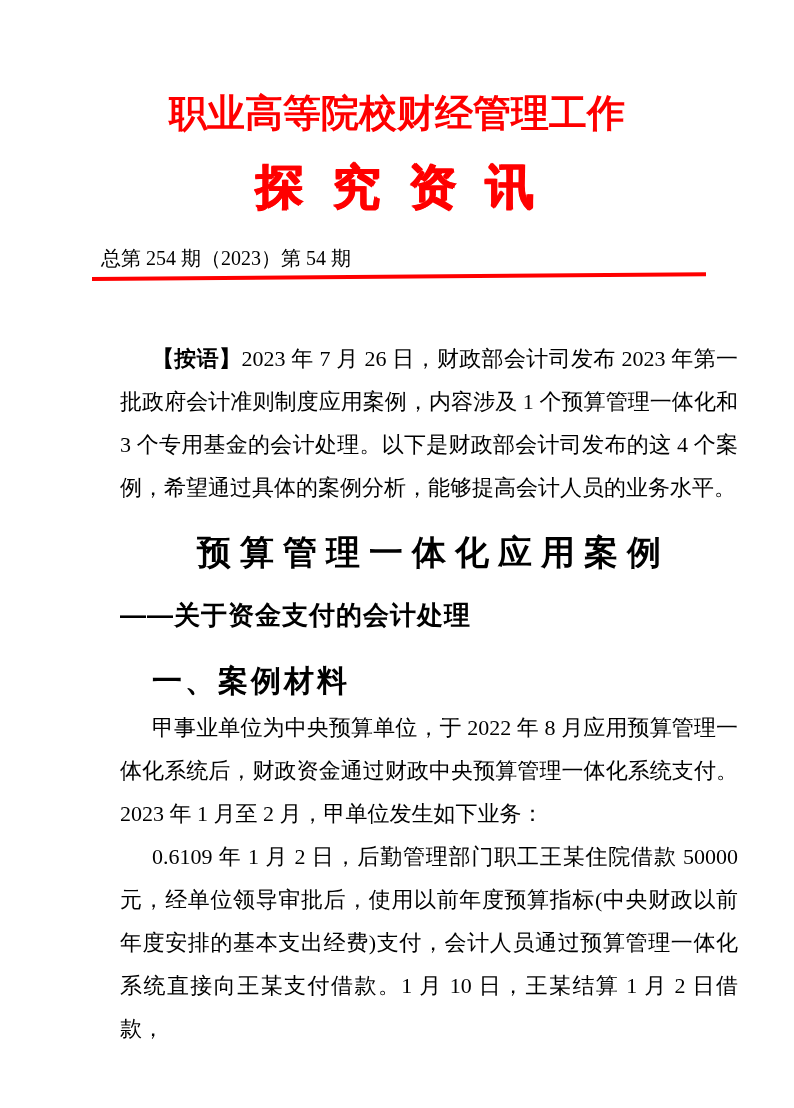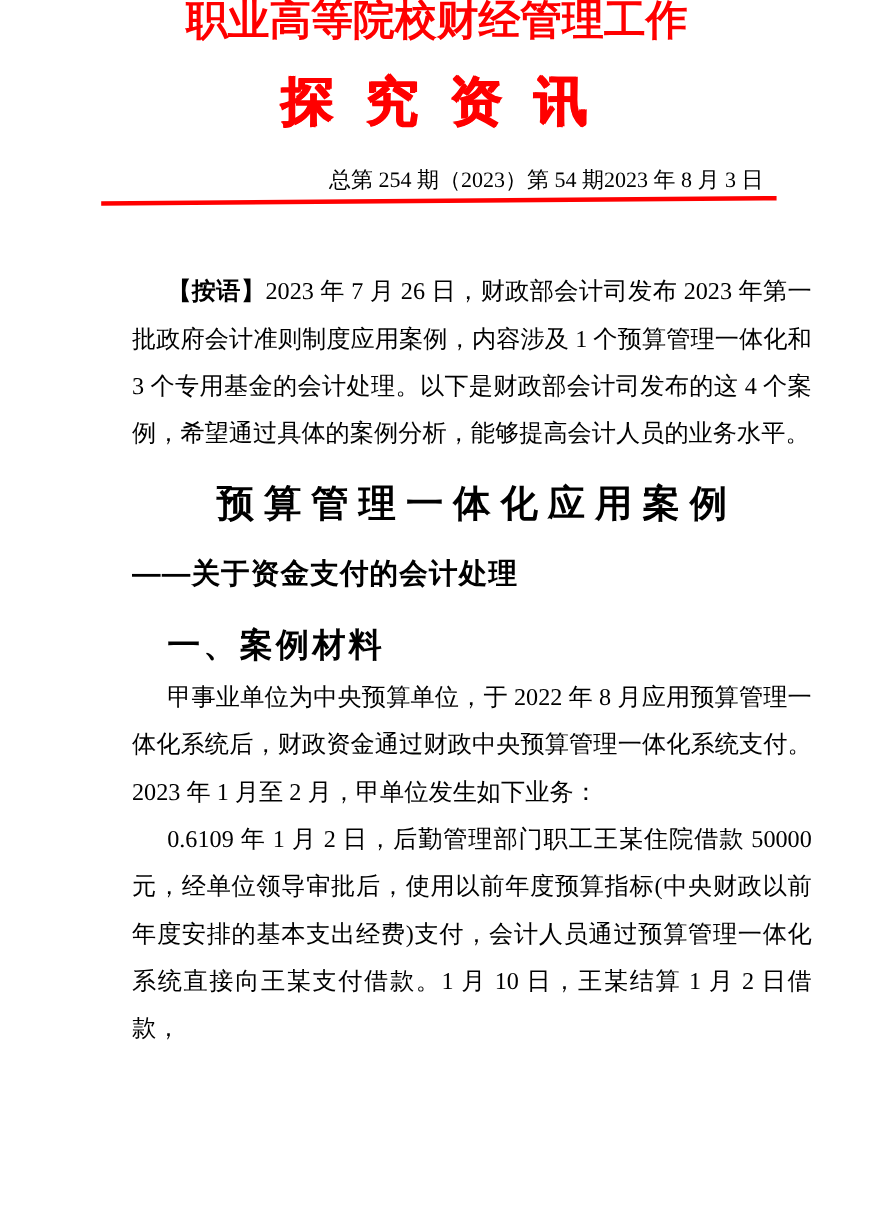--- a/index.html
+++ b/index.html
@@ -12,20 +12,21 @@
     width: 794px;
     height: 1108px;
     margin: 0 auto;
     background: var(--page-bg, #ffffff);
     color: var(--text, #000000);
     font-family: "Liberation Serif", "DejaVu Serif", serif;
     overflow: hidden;
   }
   
   .masthead {
+    padding-top: 94px;
     text-align: center;
   }
   .supertitle {
     color: var(--accent, #ff0000);
     font-weight: bold;
     font-size: 38px;
     line-height: 1;
     letter-spacing: 0px;
     font-family: "Liberation Serif", "DejaVu Serif", serif;
   }
@@ -36,21 +37,21 @@
     font-size: 48px;
     line-height: 1.1;
     letter-spacing: 6px;
     font-family: "DejaVu Serif", "Liberation Serif", serif;
     
     text-shadow: 1.5px 0 0 currentColor, 0 1px 0 currentColor;
   }
   
   .issue-row {
     display: flex;
-    justify-content: flex-end;
+    justify-content: space-between;
     align-items: baseline;
     margin: 32px 100px 0 101px;
     font-size: 20px;
     line-height: 1.3;
     font-family: "Liberation Serif", "DejaVu Serif", serif;
   }
   .red-rule {
     height: 4px;
     margin: 6px 88px 0 92px;
     background: var(--accent, #ff0000);
@@ -110,21 +111,20 @@
 
 <div class="page">
 
   <header class="masthead">
     <div class="supertitle">职业高等院校财经管理工作</div>
     <div class="main-title">探 究 资 讯</div>
   </header>
 
   <div class="issue-row">
     <span>总第 254 期（2023）第 54 期</span>
-    <span>2023 年 8 月 3 日</span>
   </div>
 
   <div class="red-rule"></div>
 
   <main class="content">
 
     <p class="para"><b class="note-label">【按语】</b><span>2023 年 7 月 26 日，财政部会计司发布 2023 年第一批政府会计准则制度应用案例，内容涉及 1 个预算管理一体化和 3 个专用基金的会计处理。以下是财政部会计司发布的这 4 个案例，希望通过具体的案例分析，能够提高会计人员的业务水平。</span></p>
 
     <h1 class="article-title">预算管理一体化应用案例</h1>
 

